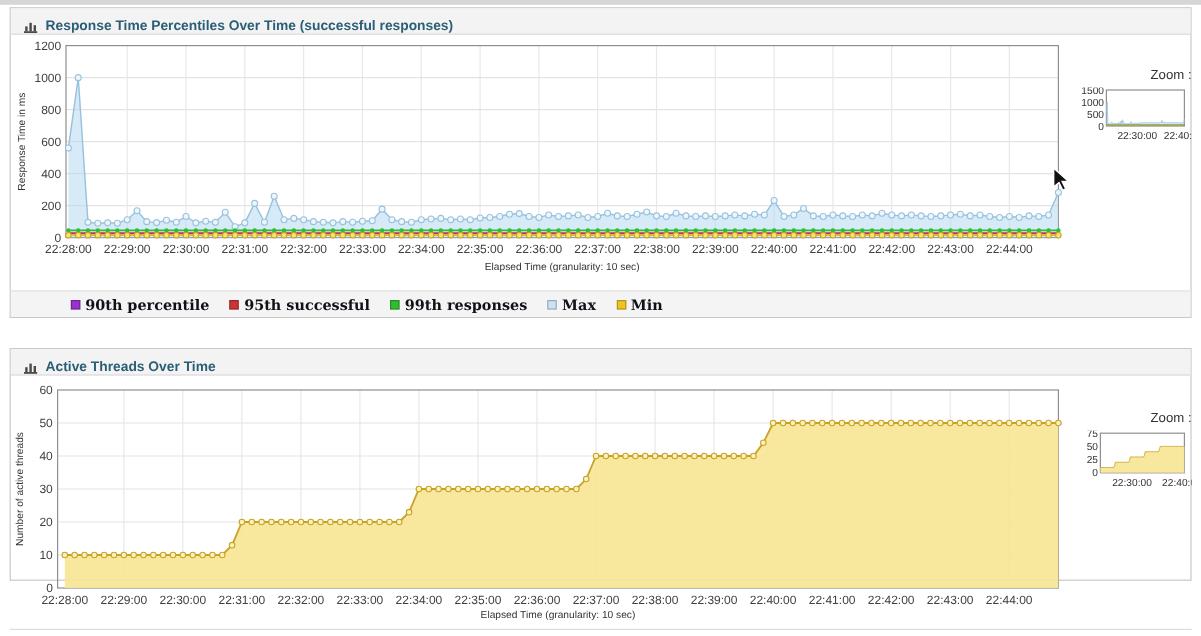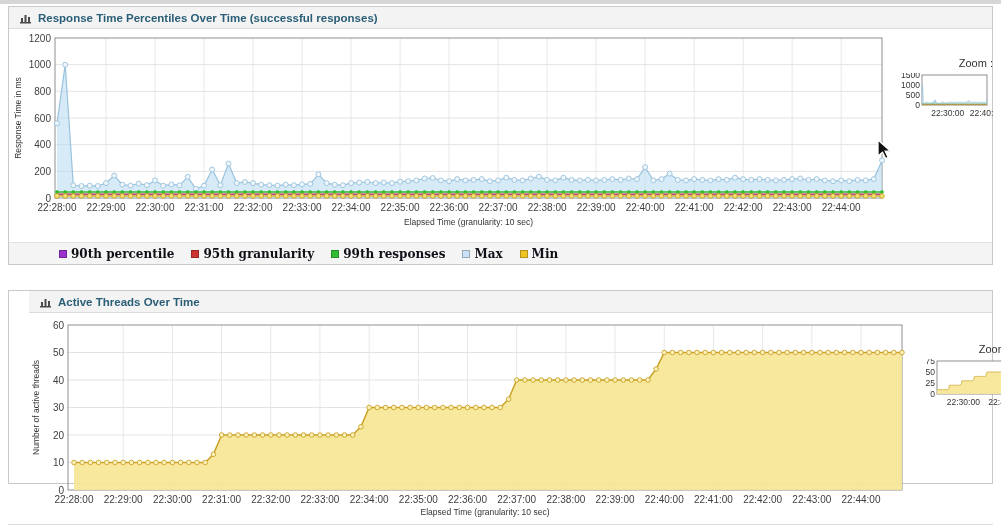--- a/index.html
+++ b/index.html
@@ -1,23 +1,23 @@
 <!DOCTYPE html>
 <html><head>
 <meta charset="utf-8">
 <style>
   * { margin:0; padding:0; box-sizing:border-box; }
   body { font-family:"Liberation Sans", sans-serif; background:#ffffff; }
   #page { position:relative; width:1001px; height:530px; background:#ffffff; overflow:hidden; }
   #topstrip { position:absolute; left:0; top:0; width:1001px; height:4px; background:#d6d6d6; }
   .panel { position:absolute; left:8px; width:985px; background:#ffffff; border:1px solid #c8c8c8; }
   #panel1 { top:6px; height:259px; }
-  #panel2 { top:290px; height:194px;padding-left:20px; }
+  #panel2 { top:290px; height:194px; }
   .titlebar { height:22px; background:#f3f3f3; border-bottom:1px solid #dddddd;
-              display:flex; align-items:center; gap:6px; padding-left:10px; }
+              display:flex; align-items:flex-end; gap:6px; padding-left:10px; }
   .titlebar .title { font-size:11.5px; font-weight:bold; color:#2a5e77; }
   .chart-wrap { position:relative; }
   svg { display:block; }
   svg text { font-family:"Liberation Sans", sans-serif; }
   .zoom-box { position:absolute;text-align:right; }
   .zoom-label { font-size:11px; color:#333; margin-left:12px; margin-bottom:4px; }
   .legend { position:absolute; left:0; bottom:0; width:100%; height:22px; background:#f4f4f4;
             border-top:1px solid #e2e2e2; display:flex; align-items:center; gap:17px; padding-left:50px; }
   .legend-item { display:flex; align-items:center; gap:4px; cursor:pointer; }
   .legend-item .swatch { width:8px; height:8px; border:1px solid rgba(0,0,0,0.25); display:inline-block; }
@@ -423,21 +423,21 @@
           </svg>
       </div>
     </div>
     <div class="legend" id="legend1">
         <span class="legend-item">
           <span class="swatch" style="background: rgb(153, 50, 204);"></span>
           <span class="lbl">90th percentile</span>
         </span>
         <span class="legend-item">
           <span class="swatch" style="background: rgb(204, 51, 51);"></span>
-          <span class="lbl">95th granularity</span>
+          <span class="lbl">95th successful</span>
         </span>
         <span class="legend-item">
           <span class="swatch" style="background: rgb(51, 187, 51);"></span>
           <span class="lbl">99th responses</span>
         </span>
         <span class="legend-item">
           <span class="swatch" style="background: rgb(201, 226, 245);"></span>
           <span class="lbl">Max</span>
         </span>
         <span class="legend-item">

